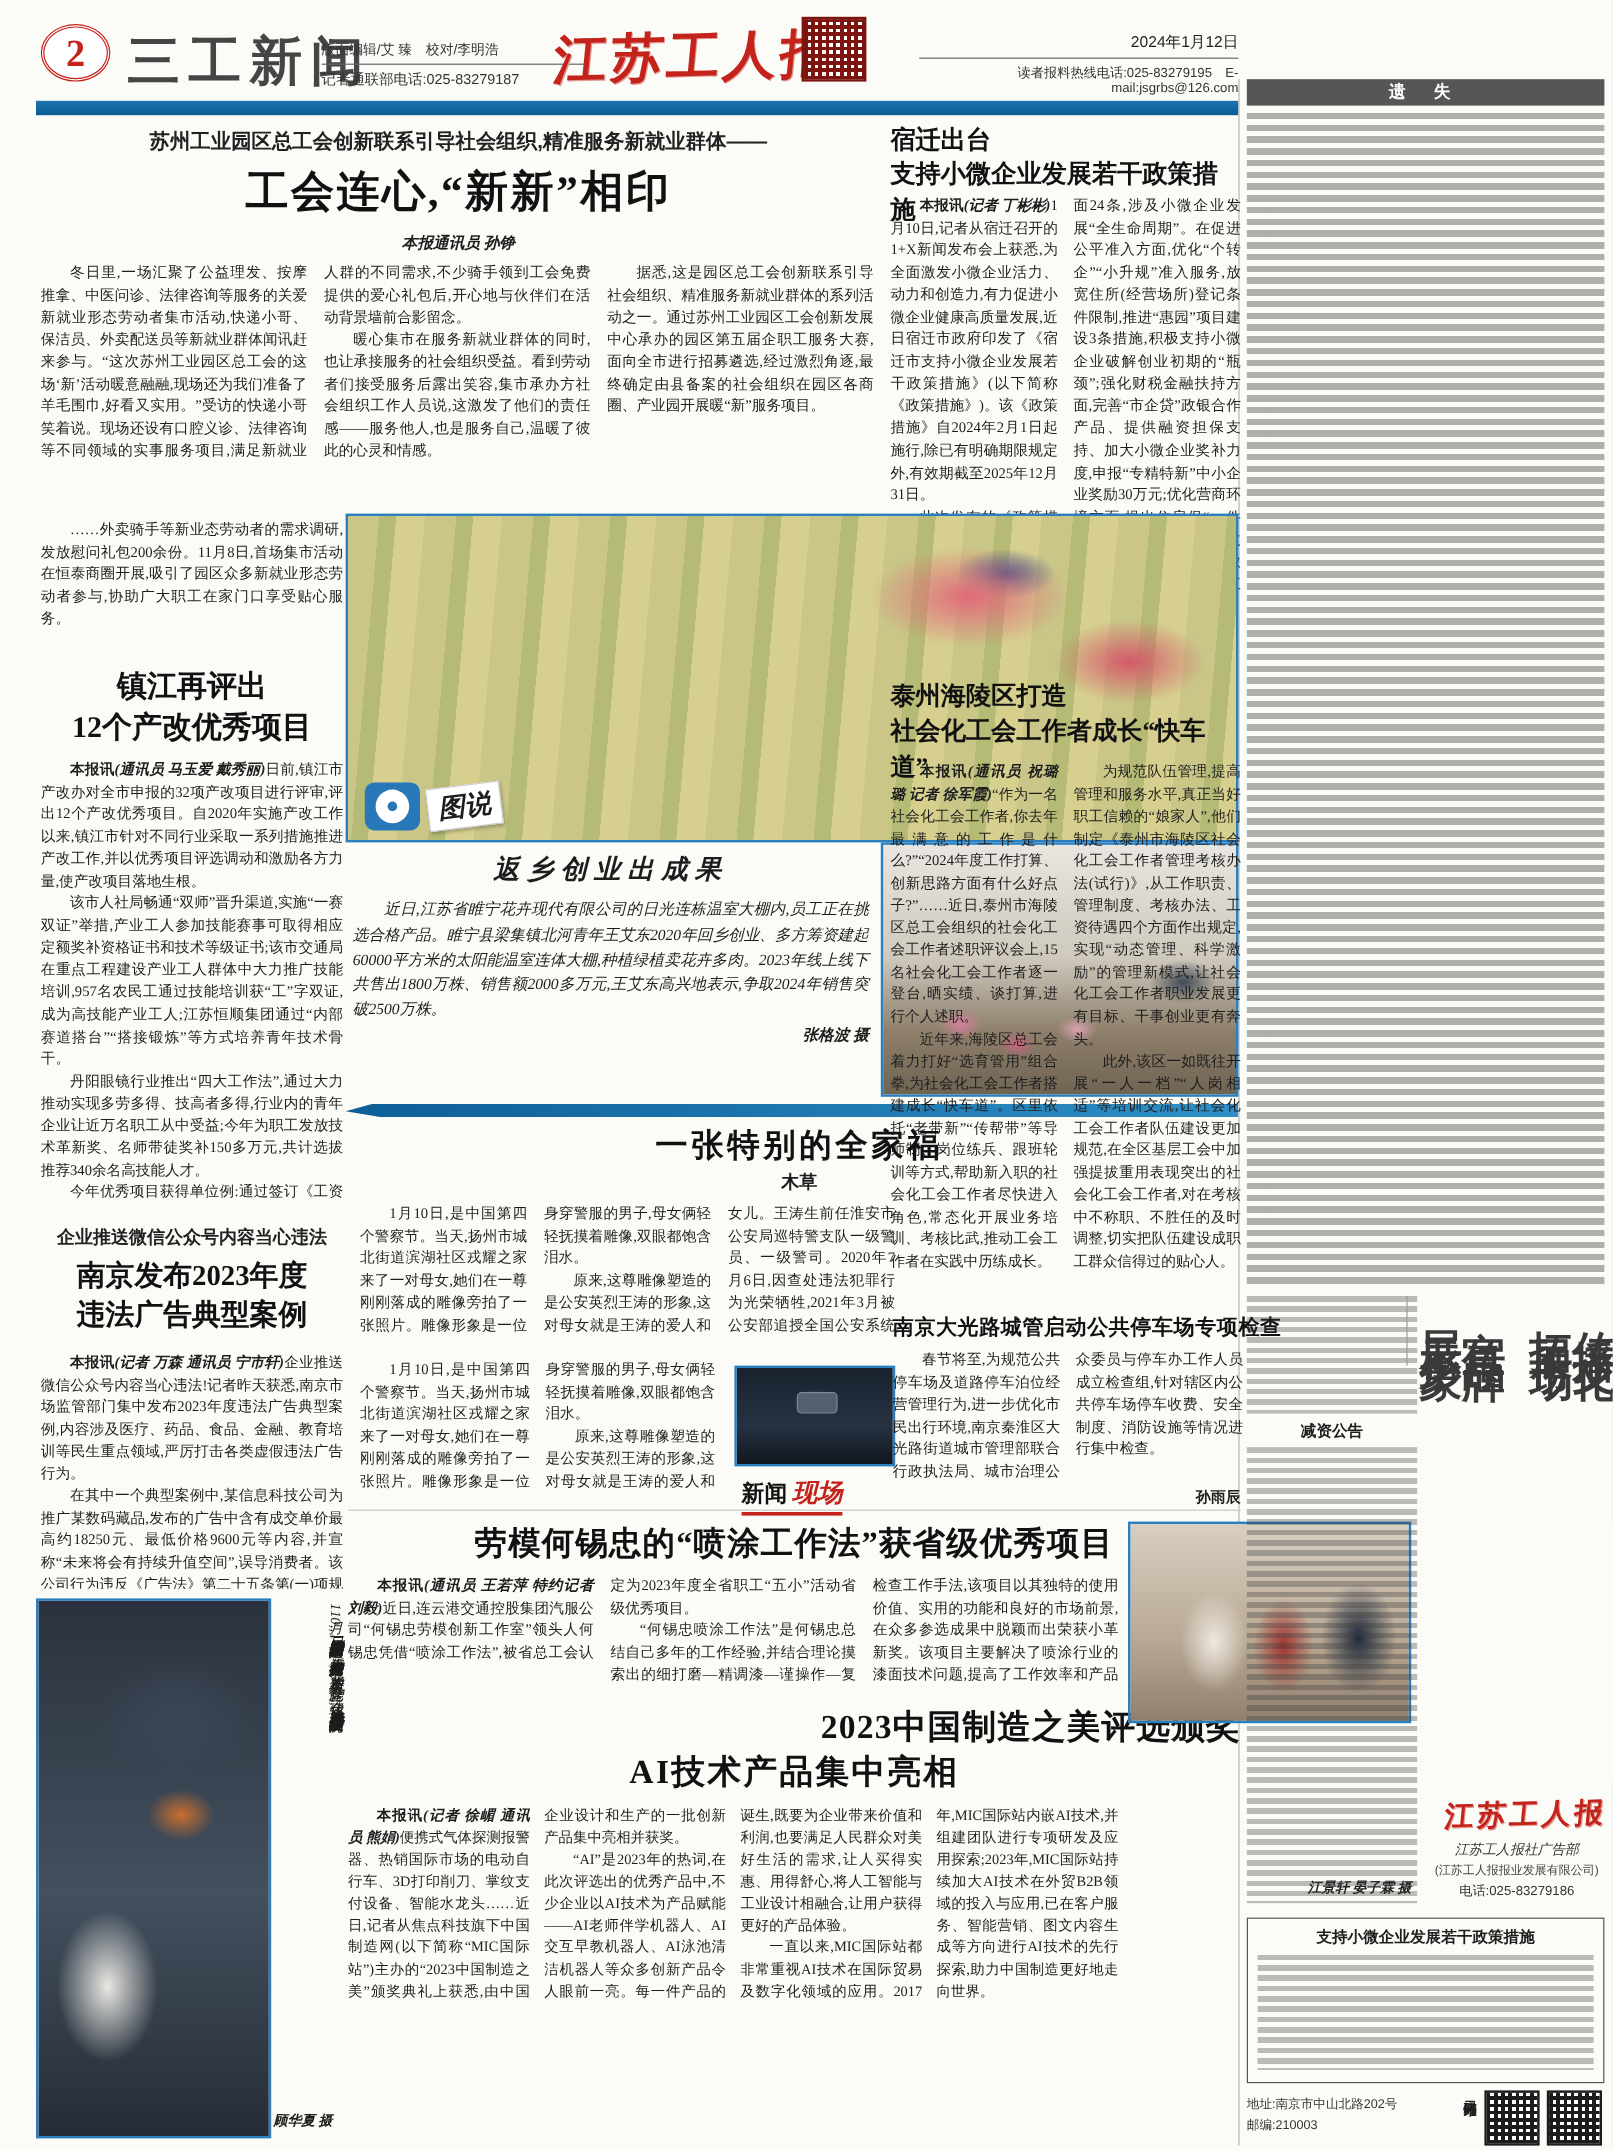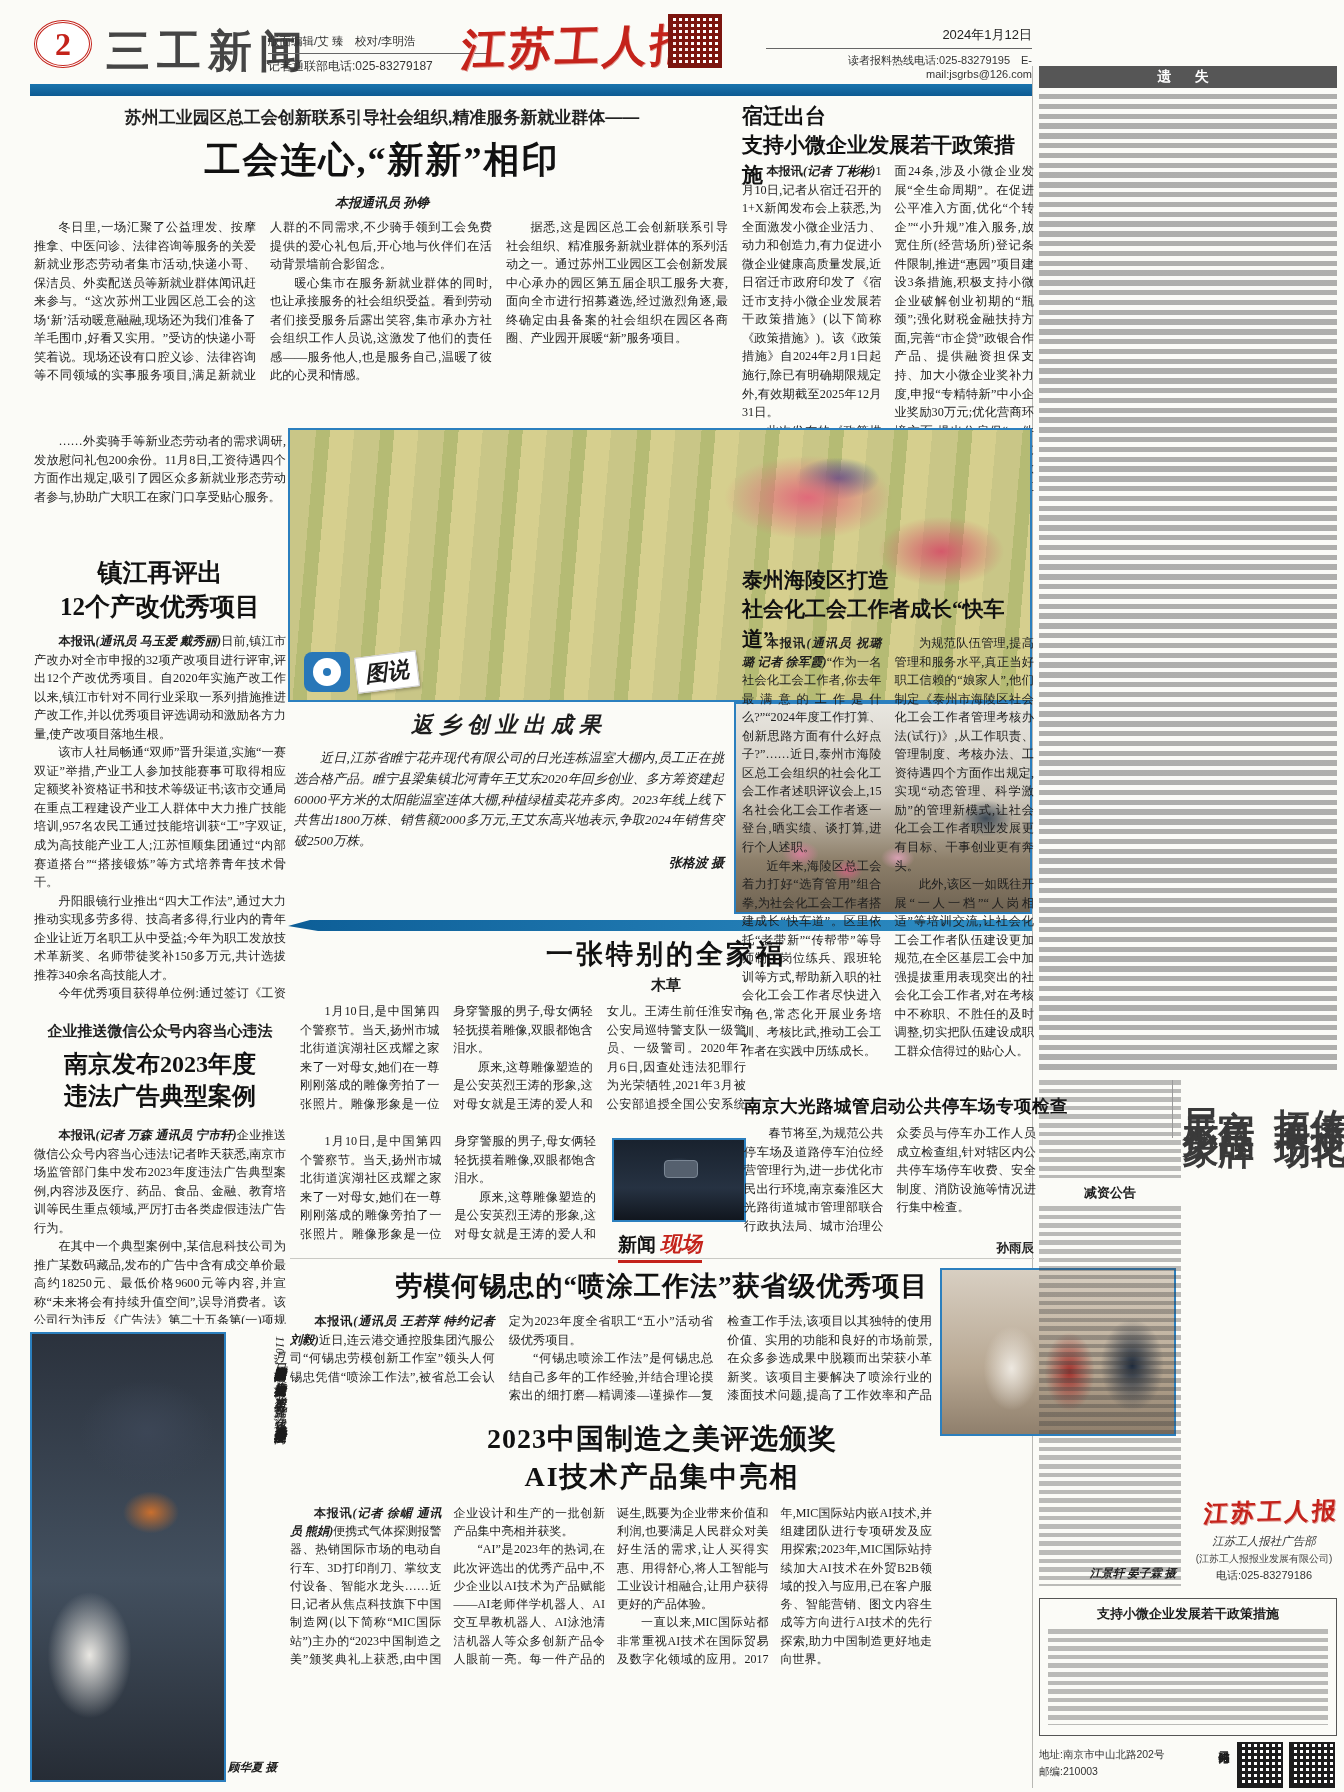--- a/index.html
+++ b/index.html
@@ -71,21 +71,21 @@
 
   <div class="abs ctr sans" style="left:60px;top:106px;width:644px;font-size:17px;font-weight:700;color:#222;">苏州工业园区总工会创新联系引导社会组织,精准服务新就业群体——</div>
   <div class="abs ctr hl" style="left:60px;top:136px;width:644px;font-size:36px;letter-spacing:2px;">工会连心,“新新”相印</div>
   <div class="abs ctr kai" style="left:60px;top:194px;width:644px;font-size:13px;font-weight:700;">本报通讯员 孙铮</div>
   <div class="abs bt cols3" style="left:34px;top:218px;width:694px;height:208px;">
       <p class="para">冬日里,一场汇聚了公益理发、按摩推拿、中医问诊、法律咨询等服务的关爱新就业形态劳动者集市活动,快递小哥、保洁员、外卖配送员等新就业群体闻讯赶来参与。“这次苏州工业园区总工会的这场‘新’活动暖意融融,现场还为我们准备了羊毛围巾,好看又实用。”受访的快递小哥笑着说。现场还设有口腔义诊、法律咨询等不同领域的实事服务项目,满足新就业人群的不同需求,不少骑手领到工会免费提供的爱心礼包后,开心地与伙伴们在活动背景墙前合影留念。</p>
       <p class="para">暖心集市在服务新就业群体的同时,也让承接服务的社会组织受益。看到劳动者们接受服务后露出笑容,集市承办方社会组织工作人员说,这激发了他们的责任感——服务他人,也是服务自己,温暖了彼此的心灵和情感。</p>
       <p class="para">据悉,这是园区总工会创新联系引导社会组织、精准服务新就业群体的系列活动之一。通过苏州工业园区工会创新发展中心承办的园区第五届企职工服务大赛,面向全市进行招募遴选,经过激烈角逐,最终确定由县备案的社会组织在园区各商圈、产业园开展暖“新”服务项目。</p>
     </div>
   <div class="abs bt" style="left:34px;top:432px;width:252px;height:102px;">
-      <p class="para">……外卖骑手等新业态劳动者的需求调研,发放慰问礼包200余份。11月8日,工资待遇四个方面作出规定,吸引了园区众多新就业形态劳动者参与,协助广大职工在家门口享受贴心服务。</p>
+      <p class="para">……外卖骑手等新业态劳动者的需求调研,发放慰问礼包200余份。11月8日,首场集市活动在恒泰商圈开展,吸引了园区众多新就业形态劳动者参与,协助广大职工在家门口享受贴心服务。</p>
     </div>
 
   <div class="abs" style="left:742px;top:102px;width:292px;">
     <div class="hl" style="font-size:21px;line-height:1.4;">宿迁出台</div>
     <div class="hl" style="font-size:21px;line-height:1.4;">支持小微企业发展若干政策措施</div>
   </div>
   <div class="abs bt cols2" style="left:742px;top:162px;width:292px;height:394px;">
     <p class="para"><b class="lede">本报讯</b><span class="byline-inline">(记者 丁彬彬)</span><span>1月10日,记者从宿迁召开的1+X新闻发布会上获悉,为全面激发小微企业活力、动力和创造力,有力促进小微企业健康高质量发展,近日宿迁市政府印发了《宿迁市支持小微企业发展若干政策措施》(以下简称《政策措施》)。该《政策措施》自2024年2月1日起施行,除已有明确期限规定外,有效期截至2025年12月31日。</span></p>
     <div>
         <p class="para">此次发布的《政策措施》包含了“减半征收‘六税两费’”“对首次升规入统且符合三大千亿级产业发展方向的企业奖励15万元”等利好措施,共五个方面24条,涉及小微企业发展“全生命周期”。在促进公平准入方面,优化“个转企”“小升规”准入服务,放宽住所(经营场所)登记条件限制,推进“惠园”项目建设3条措施,积极支持小微企业破解创业初期的“瓶颈”;强化财税金融扶持方面,完善“市企贷”政银合作产品、提供融资担保支持、加大小微企业奖补力度,申报“专精特新”中小企业奖励30万元;优化营商环境方面,提出住房保“一件事”集成改革、深化审批改革等服务举措,切实让小微企业充分享受到政策红利、服务贴心。</p>
@@ -169,21 +169,21 @@
 
   <div class="abs hairline" style="left:290px;top:1258px;width:744px;"></div>
   <div class="abs ctr hl" style="left:290px;top:1268px;width:744px;font-size:27px;letter-spacing:1px;">劳模何锡忠的“喷涂工作法”获省级优秀项目</div>
   <div class="abs bt cols3" style="left:290px;top:1312px;width:642px;height:96px;">
     <p class="para"><b class="lede">本报讯</b><span class="byline-inline">(通讯员 王若萍 特约记者 刘毅)</span><span>近日,连云港交通控股集团汽服公司“何锡忠劳模创新工作室”领头人何锡忠凭借“喷涂工作法”,被省总工会认定为2023年度全省职工“五小”活动省级优秀项目。</span></p>
     <div>
         <p class="para">“何锡忠喷涂工作法”是何锡忠总结自己多年的工作经验,并结合理论摸索出的细打磨—精调漆—谨操作—复检查工作手法,该项目以其独特的使用价值、实用的功能和良好的市场前景,在众多参选成果中脱颖而出荣获小革新奖。该项目主要解决了喷涂行业的漆面技术问题,提高了工作效率和产品质量,为企业带来显著的经济效益和社会效益。</p>
       </div>
   </div>
 
-  <div class="abs ctr hl" style="left:290px;top:1420px;width:744px;font-size:28px;letter-spacing:1px;">2023中国制造之美评选颁奖</div>
+  <div class="abs ctr hl" style="left:290px;top:1420px;width:744px;font-size:28px;letter-spacing:1px;text-align:right;">2023中国制造之美评选颁奖</div>
   <div class="abs ctr hl" style="left:290px;top:1458px;width:744px;font-size:28px;letter-spacing:2px;">AI技术产品集中亮相</div>
   <div class="abs bt cols4" style="left:290px;top:1504px;width:642px;height:276px;font-size:12px;">
     <p class="para"><b class="lede">本报讯</b><span class="byline-inline">(记者 徐嵋 通讯员 熊娟)</span><span>便携式气体探测报警器、热销国际市场的电动自行车、3D打印削刀、掌纹支付设备、智能水龙头……近日,记者从焦点科技旗下中国制造网(以下简称“MIC国际站”)主办的“2023中国制造之美”颁奖典礼上获悉,由中国企业设计和生产的一批创新产品集中亮相并获奖。</span></p>
     <div>
         <p class="para">“AI”是2023年的热词,在此次评选出的优秀产品中,不少企业以AI技术为产品赋能——AI老师伴学机器人、AI交互早教机器人、AI泳池清洁机器人等众多创新产品令人眼前一亮。每一件产品的诞生,既要为企业带来价值和利润,也要满足人民群众对美好生活的需求,让人买得实惠、用得舒心,将人工智能与工业设计相融合,让用户获得更好的产品体验。</p>
         <p class="para">一直以来,MIC国际站都非常重视AI技术在国际贸易及数字化领域的应用。2017年,MIC国际站内嵌AI技术,并组建团队进行专项研发及应用探索;2023年,MIC国际站持续加大AI技术在外贸B2B领域的投入与应用,已在客户服务、智能营销、图文内容生成等方向进行AI技术的先行探索,助力中国制造更好地走向世界。</p>
       </div>
   </div>
 
   <div class="abs ctr sans" style="left:34px;top:1022px;width:252px;font-size:15px;font-weight:700;color:#222;">企业推送微信公众号内容当心违法</div>

